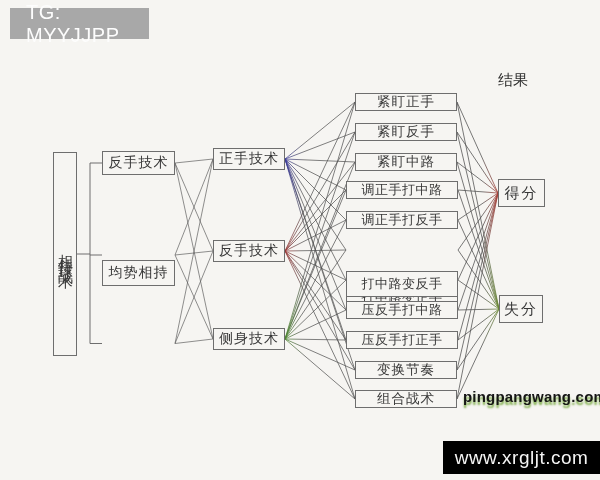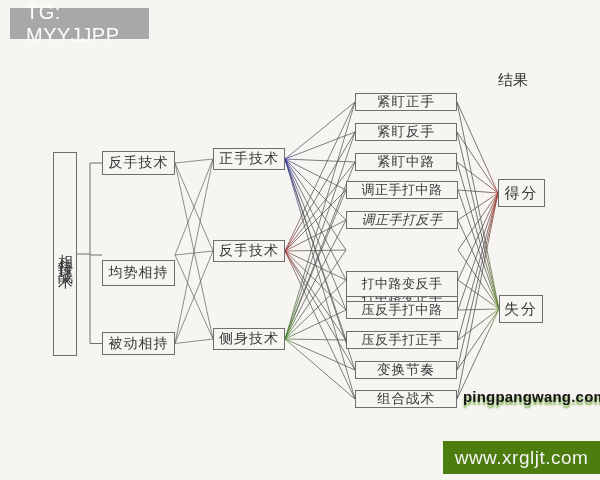--- a/index.html
+++ b/index.html
@@ -35,21 +35,21 @@
     font-size:15px; letter-spacing:5px; white-space:normal;
   }
   #wires { position:absolute; left:0; top:0; z-index:1; pointer-events:none; }
   .watermark {
     position:absolute; left:463px; top:388px; font-size:15px; font-weight:bold;
     color:#161616; letter-spacing:0.2px;
     text-shadow:0 3px 2px rgba(104,160,44,0.85);
   }
   .site-bar {
     position:absolute; left:443px; top:441px; width:157px; height:33px;
-    background:#4d7c0f; color:#f4f4f4; font-size:19px;
+    background:#000000; color:#f4f4f4; font-size:19px;
     display:flex; align-items:center; justify-content:center; letter-spacing:0.5px;
   }
 </style>
 </head>
 <body>
 
 <div class="page" id="page">
   <div class="tg-badge">
     <span>TG: MYYJJPP</span>
   </div>
@@ -400,29 +400,28 @@
     </svg>
 
   <div class="watermark">pingpangwang.com</div>
 
   <div class="site-bar">
     <span>www.xrgljt.com</span>
   </div>
 <div class="node vbox" style="left: 53px; top: 152px; width: 24px; height: 204px;">相持球战术</div>
     <div class="node mid" style="left: 102px; top: 151px; width: 73px; height: 24px;">反手技术</div>
     <div class="node mid" style="left: 102px; top: 260px; width: 73px; height: 26px;">均势相持</div>
-    <div class="node mid" style="left: 102px; top: 332px; width: 73px; height: 23px;">被动相持</div>
     <div class="node mid" style="left: 213px; top: 148px; width: 72px; height: 22px; font-family: Liberation Mono, monospace;">正手技术</div>
     <div class="node mid" style="left: 213px; top: 240px; width: 72px; height: 22px;">反手技术</div>
     <div class="node mid" style="left: 213px; top: 328px; width: 72px; height: 22px;">侧身技术</div>
     <div class="node" style="left: 355px; top: 93px; width: 102px; height: 18px;">紧盯正手</div>
     <div class="node" style="left: 355px; top: 153px; width: 102px; height: 18px;">紧盯中路</div>
     <div class="node" style="left: 355px; top: 123px; width: 102px; height: 18px;">紧盯反手</div>
     <div class="node wide" style="left: 346px; top: 181px; width: 112px; height: 18px;">调正手打中路</div>
-    <div class="node wide" style="left: 346px; top: 211px; width: 112px; height: 18px; font-style: italic;">调正手打反手</div>
+    <div class="node wide" style="left: 346px; top: 211px; width: 112px; height: 18px;">调正手打反手</div>
     <div class="node wide" style="left: 346px; top: 241px; width: 112px; height: 18px; margin-top: 48px;">打中路变正手</div>
     <div class="node wide" style="left: 346px; top: 271px; width: 112px; height: 26px;">打中路变反手</div>
     <div class="node wide" style="left: 346px; top: 331px; width: 112px; height: 18px;">压反手打正手</div>
     <div class="node wide" style="left: 346px; top: 301px; width: 112px; height: 18px;">压反手打中路</div>
     <div class="node" style="left: 355px; top: 361px; width: 102px; height: 18px;">变换节奏</div>
     <div class="node" style="left: 355px; top: 390px; width: 102px; height: 18px;">组合战术</div>
     <div class="node outcome" style="left: 498px; top: 179px; width: 47px; height: 28px;">得分</div>
     <div class="node outcome" style="left: 499px; top: 295px; width: 44px; height: 28px;">失分</div>
   </div>
 

